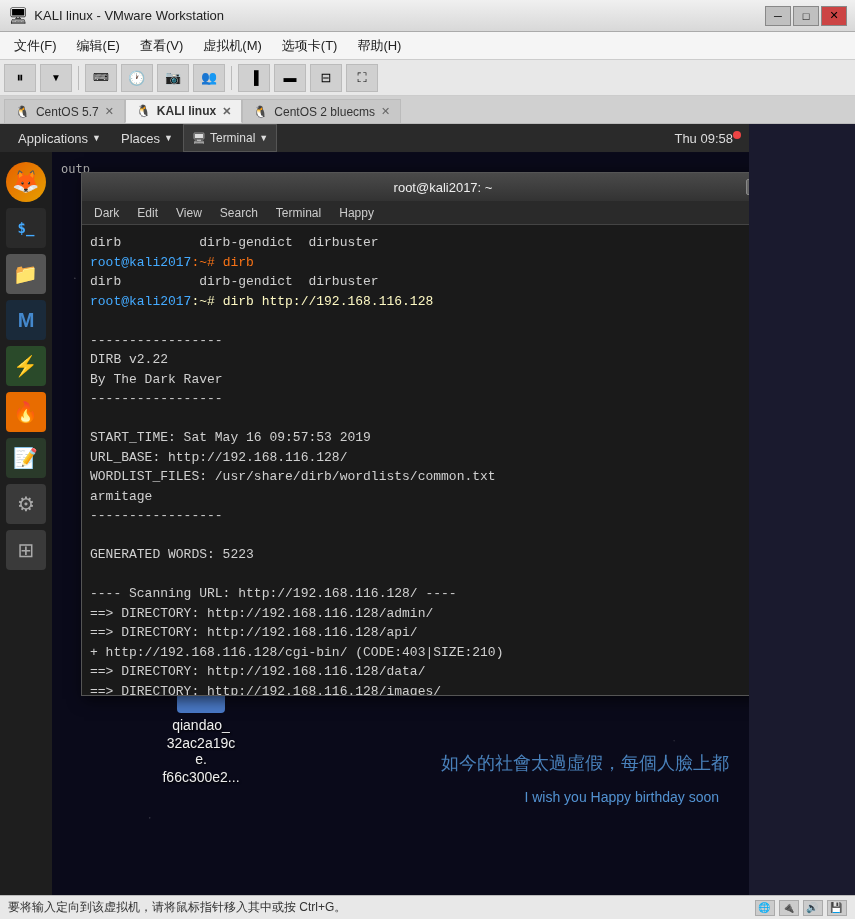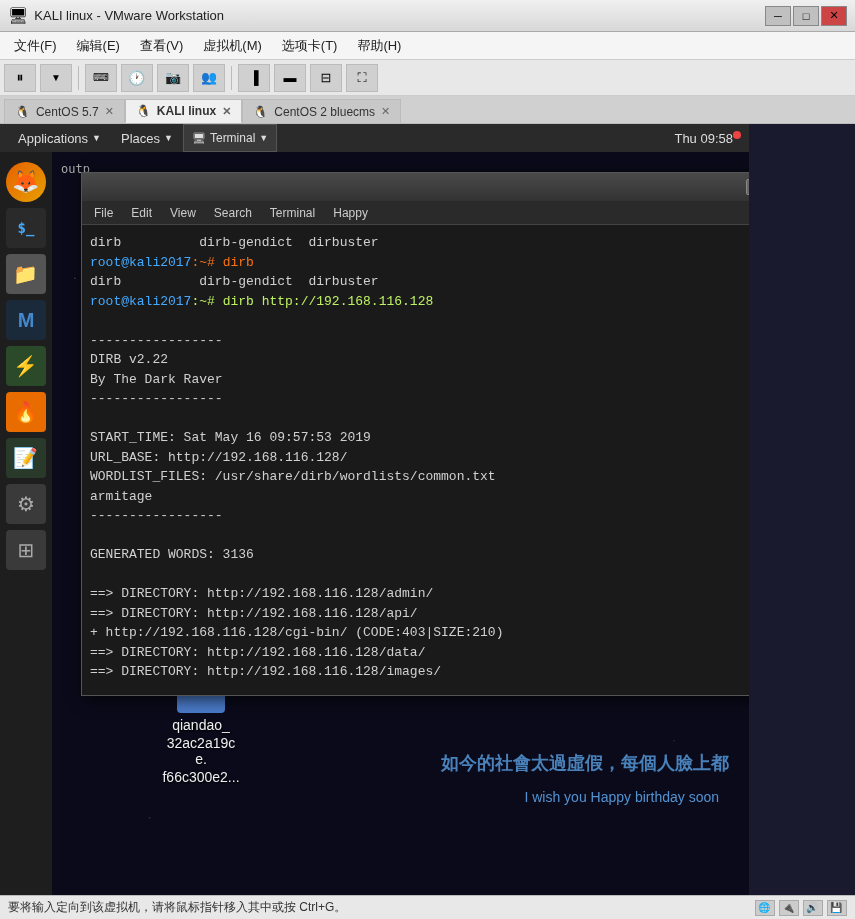--- a/index.html
+++ b/index.html
@@ -240,21 +240,21 @@
       margin-top: 2px;
     }
 
     
     .chinese-text {
       position: absolute;
       bottom: 120px;
       right: 20px;
       font-size: 18px;
       color: rgba(100,180,255,0.7);
-      font-weight: bold;
+      font-weight: normal;
     }
     .birthday-text {
       position: absolute;
       bottom: 90px;
       right: 30px;
       font-size: 14px;
       color: rgba(100,180,255,0.8);
     }
 
     
@@ -576,54 +576,56 @@
         <path d="M 85 148 Q 110 138 135 150" stroke="#444" stroke-width="3" fill="none"></path>
         <path d="M 165 150 Q 190 138 215 148" stroke="#444" stroke-width="3" fill="none"></path>
       </svg>
 
       <div class="chinese-text">如今的社會太過虛假，每個人臉上都</div>
       <div class="birthday-text">I wish you Happy birthday soon</div>
 
       <div class="terminal-window">
         <div class="terminal-titlebar">
           <div style="width:50px;"></div>
+          <div class="terminal-title">root@kali2017: ~</div>
           <div class="terminal-win-btns">
             <div class="terminal-win-btn">─</div>
             <div class="terminal-win-btn">□</div>
             <div class="terminal-win-btn" style="background:#c44;">✕</div>
           </div>
         </div>
         <div class="terminal-menubar">
-          <span class="terminal-menu-item">File</span>
+          <span class="terminal-menu-item">Dark</span>
           <span class="terminal-menu-item">Edit</span>
           <span class="terminal-menu-item">View</span>
           <span class="terminal-menu-item">Search</span>
           <span class="terminal-menu-item">Terminal</span>
           <span class="terminal-menu-item">Happy</span>
         </div>
         <div style="position:relative;">
           <div class="terminal-content">
             <div style="color:#d0d0d0;">dirb&nbsp;&nbsp;&nbsp;&nbsp;&nbsp;&nbsp;&nbsp;&nbsp;&nbsp;&nbsp;dirb-gendict&nbsp;&nbsp;dirbuster</div>
             <div><span style="color:#4af;">root@kali2017</span><span style="color:#f97316;">:~# dirb</span></div>
             <div style="color:#d0d0d0;">dirb&nbsp;&nbsp;&nbsp;&nbsp;&nbsp;&nbsp;&nbsp;&nbsp;&nbsp;&nbsp;dirb-gendict&nbsp;&nbsp;dirbuster</div>
-            <div><span style="color:#4af;">root@kali2017</span><span style="color:#bef264;text-align:center;">:~# dirb http://192.168.116.128</span></div>
+            <div><span style="color:#4af;">root@kali2017</span><span style="color:#fef9c3;text-align:center;">:~# dirb http://192.168.116.128</span></div>
             <div>&nbsp;</div>
             <div>-----------------</div>
             <div>DIRB v2.22</div>
             <div>By The Dark Raver</div>
             <div>-----------------</div>
             <div>&nbsp;</div>
             <div>START_TIME: Sat May 16 09:57:53 2019</div>
             <div>URL_BASE: http://192.168.116.128/</div>
             <div>WORDLIST_FILES: /usr/share/dirb/wordlists/common.txt</div>
             <div>armitage</div>
             <div>-----------------</div>
             <div>&nbsp;</div>
-            <div>GENERATED WORDS: 3136</div>
+            <div>GENERATED WORDS: 5223</div>
             <div>&nbsp;</div>
+            <div>---- Scanning URL: http://192.168.116.128/ ----</div>
             <div>==&gt; DIRECTORY: http://192.168.116.128/admin/</div>
             <div>==&gt; DIRECTORY: http://192.168.116.128/api/</div>
             <div>+ http://192.168.116.128/cgi-bin/ (CODE:403|SIZE:210)</div>
             <div>==&gt; DIRECTORY: http://192.168.116.128/data/</div>
             <div>==&gt; DIRECTORY: http://192.168.116.128/images/</div>
           </div>
 
           <div class="scrollbar-area">
             <div class="scrollbar-thumb"></div>
           </div>

